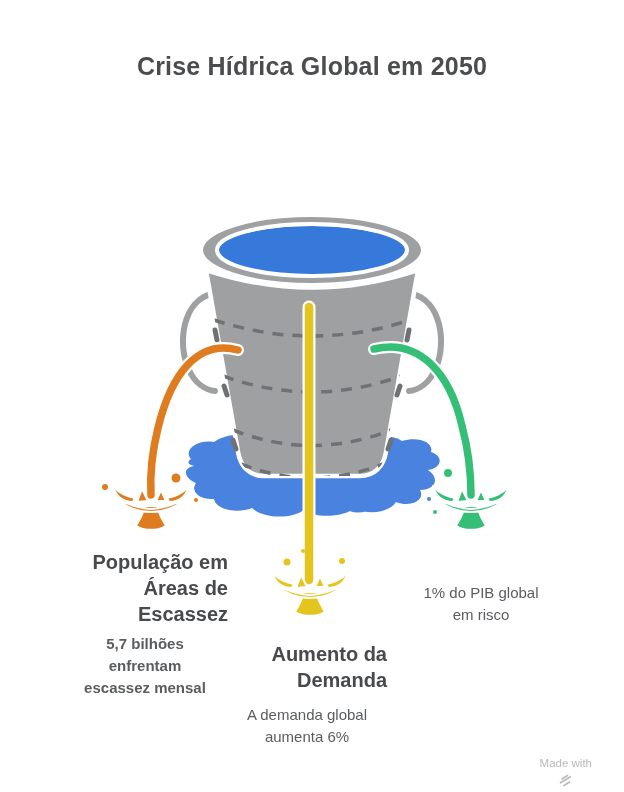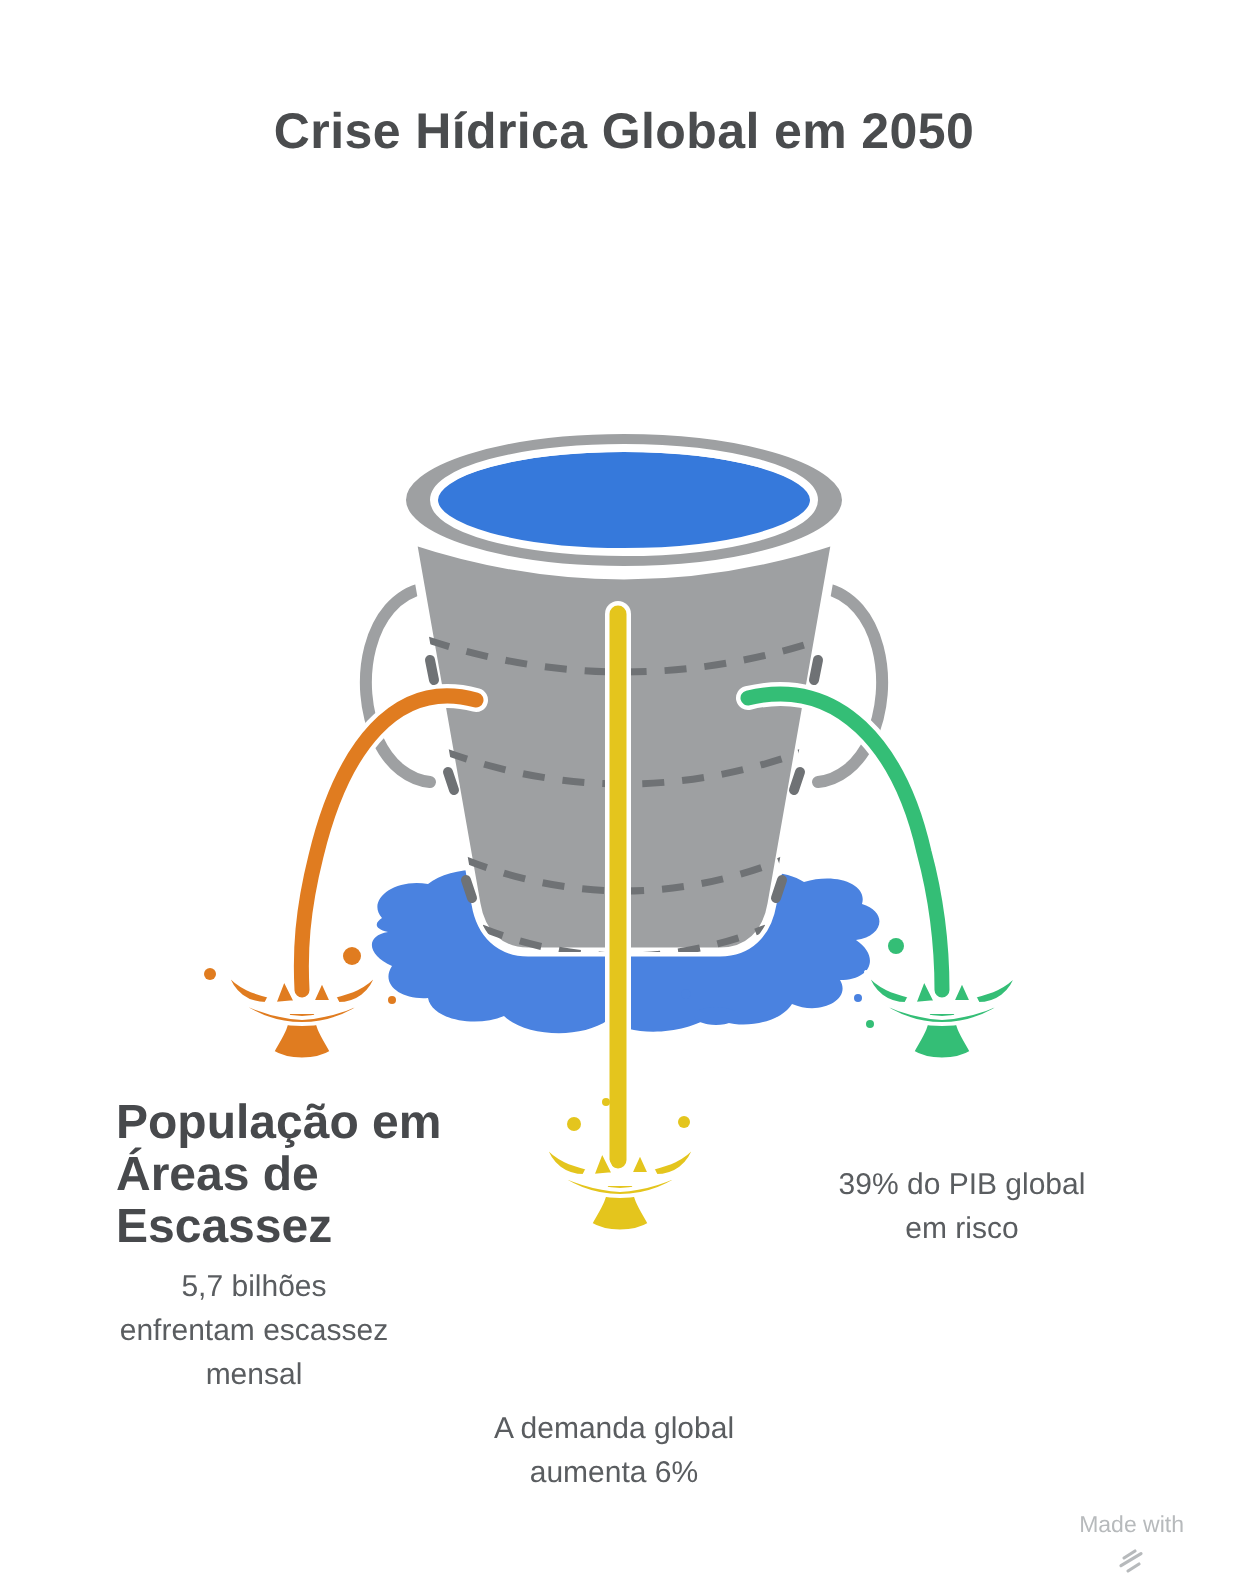--- a/index.html
+++ b/index.html
@@ -5,28 +5,28 @@
   html,body{margin:0;padding:0;background:#ffffff;}
   #canvas{
     position:relative;width:616px;height:792px;background:#ffffff;overflow:hidden;
     font-family:"Liberation Sans","DejaVu Sans",sans-serif;
   }
   #page-title{
     position:absolute;top:52px;left:0;width:624px;margin:0;
     text-align:center;font-size:25px;font-weight:bold;color:#4a4c4e;letter-spacing:0.2px;
   }
   .label-heading{
-    position:absolute;text-align:left;font-weight:bold;font-size:24px;
+    position:absolute;text-align:right;font-weight:bold;font-size:20px;
     line-height:26px;color:#47494c;
   }
   .label-detail{
     position:absolute;text-align:center;font-size:15px;line-height:22px;color:#5a5d60;
   }
   #heading-population{left:58px;top:549px;width:170px;}
-  #detail-population{left:59px;top:633px;width:136px;}
+  #detail-population{left:77px;top:633px;width:136px;font-weight:bold;}
   #heading-demand{left:227px;top:641px;width:160px;}
   #detail-demand{left:232px;top:704px;width:150px;}
   #heading-gdp{left:391px;top:549px;width:180px;}
   #detail-gdp{left:416px;top:582px;width:130px;}
   #watermark{
     position:absolute;top:757px;right:24px;display:flex;align-items:center;gap:5px;
     font-size:11.5px;color:#b7babc;text-decoration:none;cursor:pointer;flex-direction:column;
   }
   #illustration{position:absolute;left:0;top:0;}
 </style>
@@ -137,23 +137,24 @@
       <g fill="#34BE76">
         <circle cx="448" cy="473" r="4"></circle>
         <circle cx="435" cy="512" r="2"></circle>
       </g>
     </g>
   </svg>
 
   <div id="heading-population" class="label-heading">População em Áreas de Escassez</div>
   <div id="detail-population" class="label-detail">5,7 bilhões enfrentam escassez mensal</div>
 
+  <div id="heading-demand" class="label-heading">Aumento da Demanda</div>
   <div id="detail-demand" class="label-detail">A demanda global aumenta 6%</div>
 
-  <div id="detail-gdp" class="label-detail">39% do PIB global em risco</div>
+  <div id="detail-gdp" class="label-detail">1% do PIB global em risco</div>
 
   <a id="watermark">
     <span>Made with</span>
     <svg width="13" height="13" viewBox="0 0 13 13">
       <path d="M3 5 L8.5 1.5 M1.5 8.8 L11.5 2.8 M5 11.5 L10.5 8" stroke="#b7babc" stroke-width="1.6" stroke-linecap="round" fill="none"></path>
     </svg>
     <span>Napkin</span>
   </a>
 
 </div>

